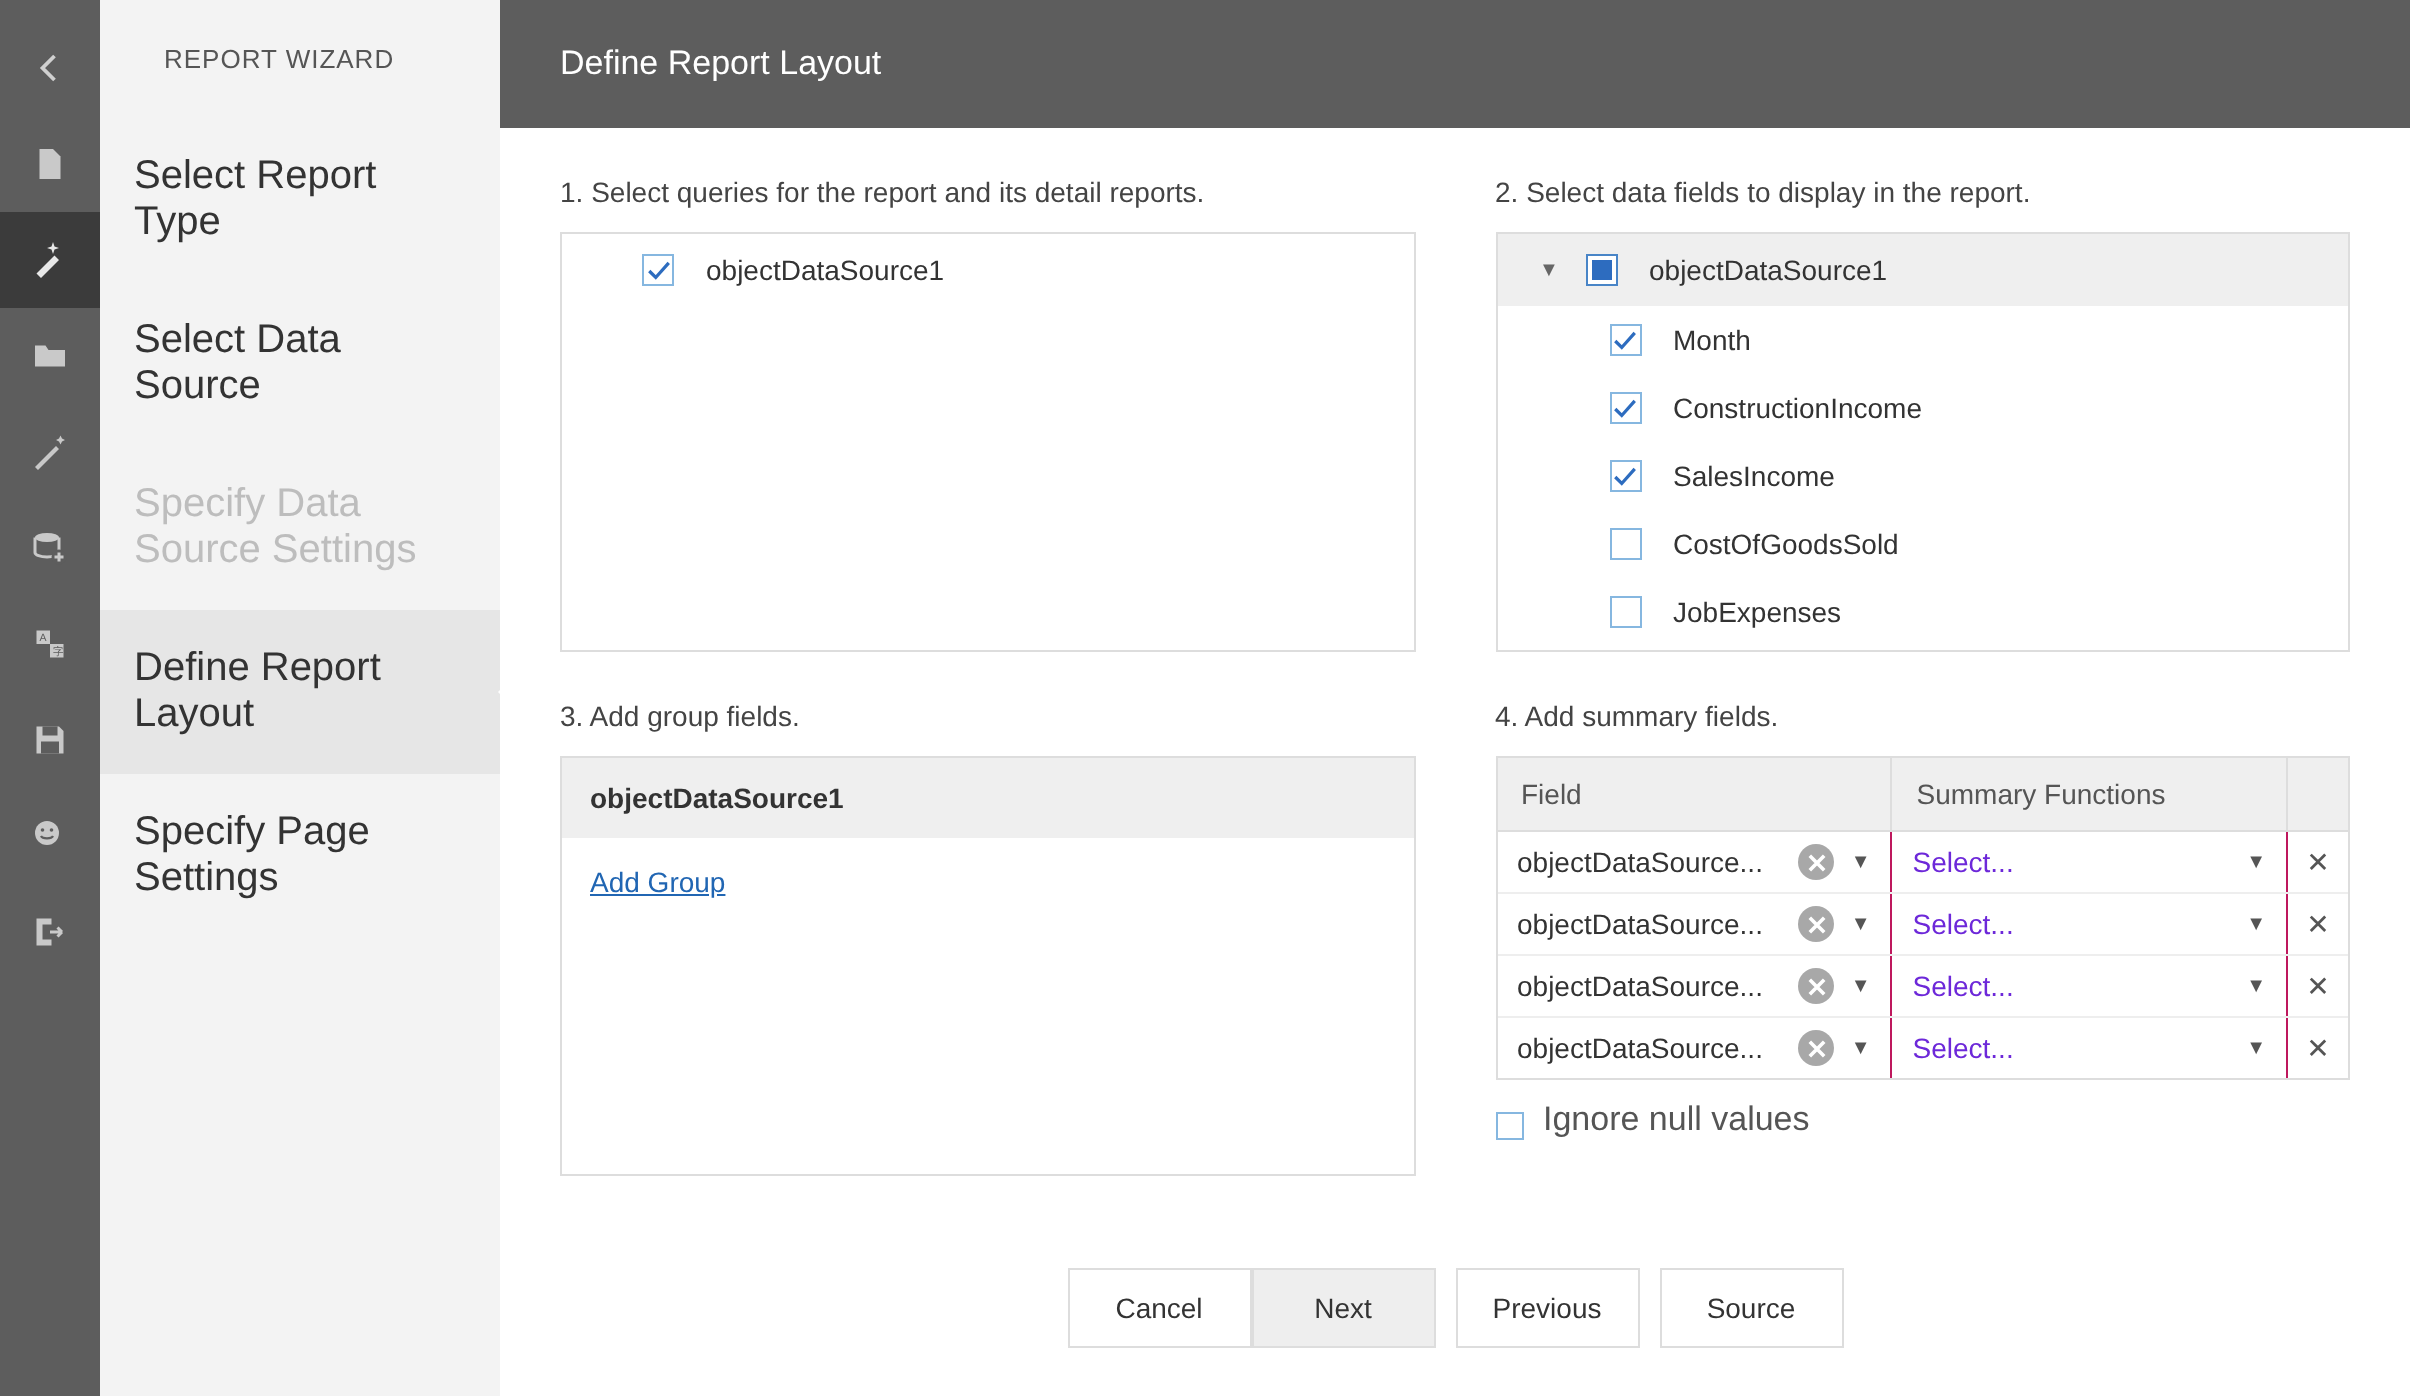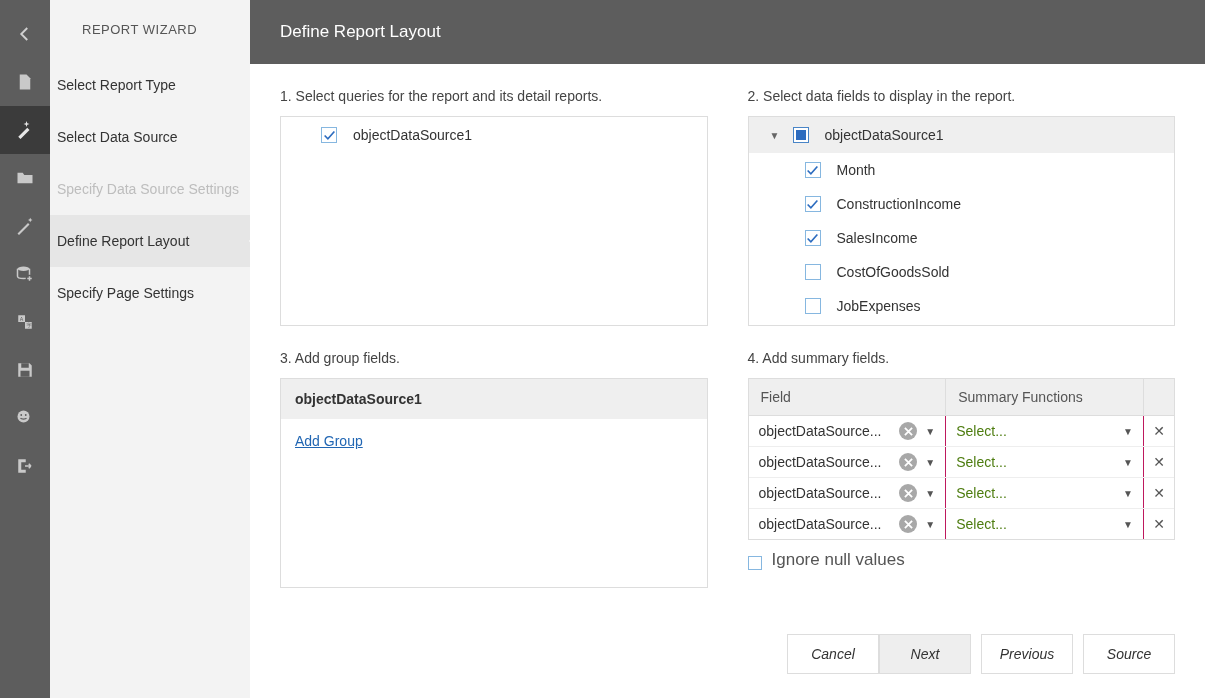--- a/index.html
+++ b/index.html
@@ -9,21 +9,21 @@
   
   .rail { width: 50px; background: #5d5d5d; display: flex; flex-direction: column; align-items: center; padding-top: 10px; }
   .rail-item { width: 50px; height: 48px; display: flex; align-items: center; justify-content: center; cursor: pointer; }
   .rail-item.active { background: #3b3b3b; }
   .rail-icon { width: 18px; height: 18px; fill: #c9c9c9; }
   .rail-item.back .rail-icon { fill: #d9d9d9; }
 
   
   .wiznav { width: 200px; background: #f3f3f3; display: flex; flex-direction: column; }
   .wiznav-title { padding: 22px 32px; font-size: 13px; letter-spacing: 0.5px; color: #555; text-transform: uppercase; }
-  .wiznav-item { padding: 18px 7px; font-size: 14px; color: #333; cursor: pointer; position: relative; }
+  .wiznav-item { padding: 18px 17px; font-size: 20px; color: #333; cursor: pointer; position: relative; }
   .wiznav-item.disabled { color: #bdbdbd; cursor: default; }
   .wiznav-item.current { background: #e6e6e6; }
   .wiznav-item.current::after {
     content: "";
     position: absolute;
     right: -9px; top: 50%; transform: translateY(-50%);
     width: 0; height: 0;
     border-top: 10px solid transparent;
     border-bottom: 10px solid transparent;
     border-right: 10px solid #fff;
@@ -64,28 +64,28 @@
   .sum-head > div:last-child { border-right:none; }
   .sum-rows { border:1px solid #ddd; border-top:none; }
   .sum-row { display:grid; grid-template-columns: 1fr 1fr 30px; border-top:1px solid #eee; }
   .sum-row:first-child { border-top: 1px solid #ddd; }
   .sum-cell { display:flex; align-items:center; padding: 6px 10px; border-right:1px solid #be185d; position:relative; }
   .sum-cell:last-child { border-right:none; justify-content:center; }
   .field-text { flex:1; white-space:nowrap; overflow:hidden; text-overflow:ellipsis; }
   .clear-btn { width:18px; height:18px; border-radius:50%; background:#a8a8a8; display:inline-flex; align-items:center; justify-content:center; margin-left:6px; cursor:pointer; }
   .clear-btn svg { width:9px; height:9px; stroke:#fff; }
   .drop-caret { margin-left:8px; cursor:pointer; color:#555; font-size: 10px; }
-  .placeholder { color:#4d7c0f; }
+  .placeholder { color:#6d28d9; }
   .row-x { cursor:pointer; color:#555; }
 
   .ignore-row { display:flex; align-items:flex-end; margin-top:10px; font-size:17px; color:#555; }
   .ignore-row .chk { width:14px; height:14px; margin-right:10px; }
 
   
-  .footer { display:flex; padding: 24px 30px; justify-content: flex-end; font-style: italic; }
+  .footer { display:flex; padding: 24px 30px; justify-content: center; }
   .footer-right { display:flex; gap:10px; }
   .btn { min-width: 92px; height:40px; border:1px solid #ddd; background:#fff; display:inline-flex; align-items:center; justify-content:center; cursor:pointer; font-size:14px; color:#333; }
   .btn.primary { background:#eeeeee; }
 
 </style>
 </head>
 <body>
 
 <div class="root">
 

